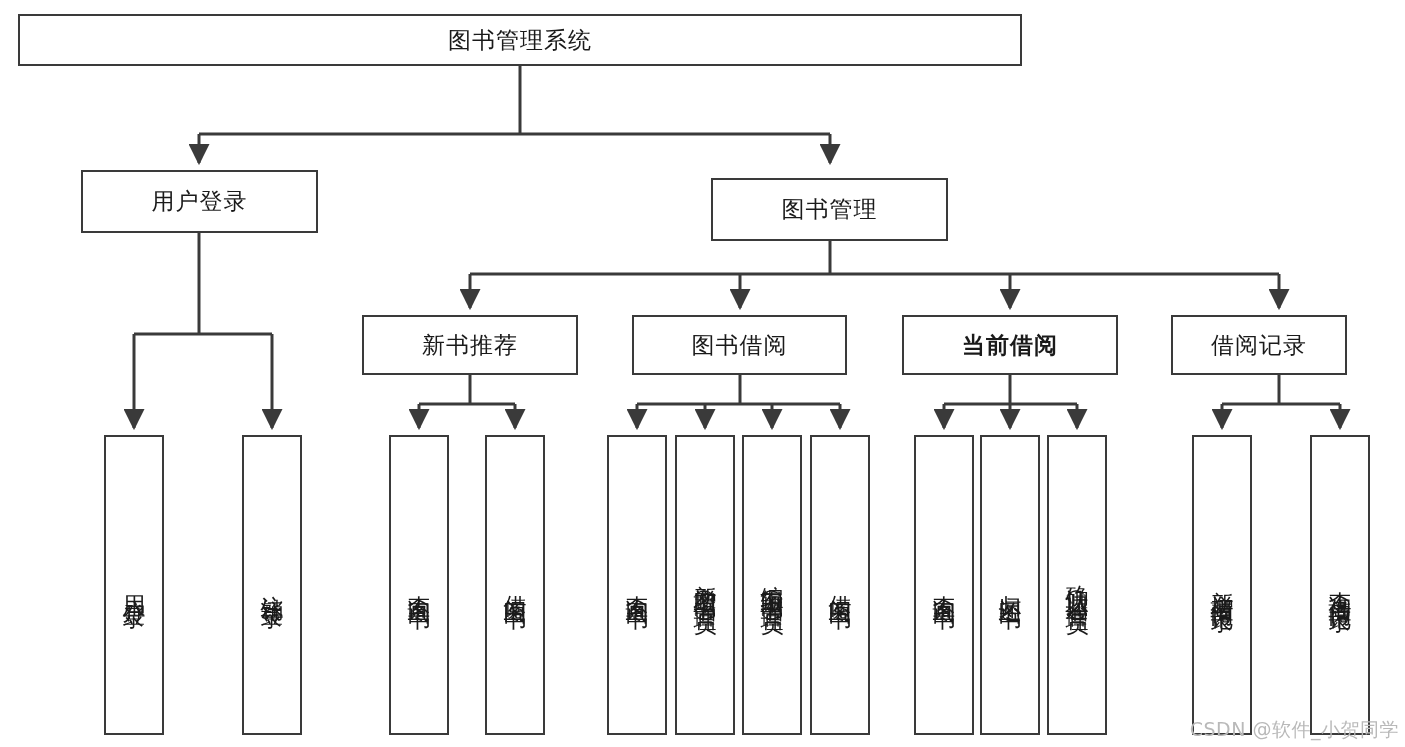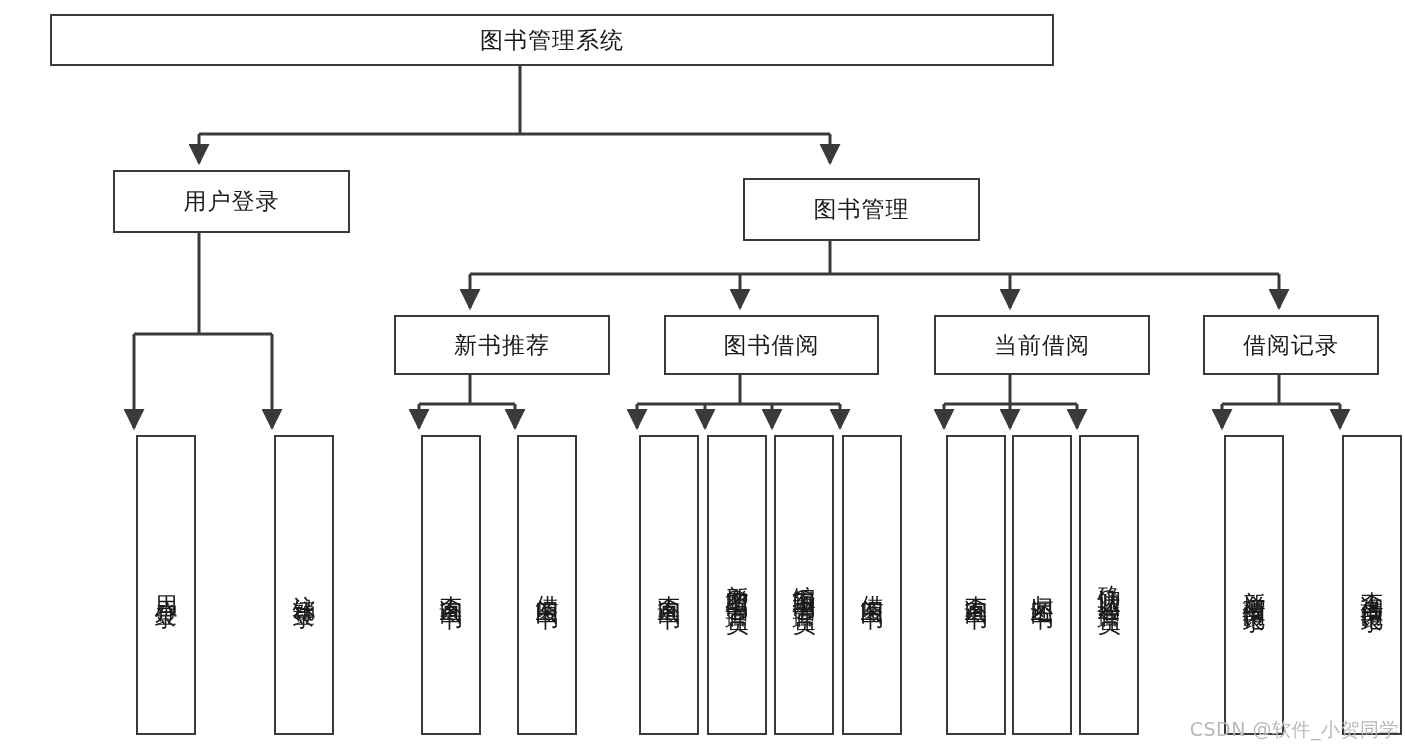--- a/index.html
+++ b/index.html
@@ -25,21 +25,20 @@
   }
   .node {
     position: absolute;
     box-sizing: border-box;
     border: 2px solid #3a3a3a;
     background: #ffffff;
     display: flex;
     align-items: center;
     justify-content: center;
     color: #1a1a1a;
-    margin-left: 32px;
   }
   .node.horiz {
     font-size: 23px;
     letter-spacing: 1px;
   }
   .node.vert {
     writing-mode: vertical-rl;
     text-orientation: upright;
     font-size: 23px;
     letter-spacing: 4px;
@@ -119,21 +118,21 @@
     </g>
   </svg>
 
   <div class="node horiz" id="root-node" style="left: 18px; top: 14px; width: 1004px; height: 52px;">图书管理系统</div>
 
   <div class="node horiz" id="l2-0" style="left: 81px; top: 170px; width: 237px; height: 63px;">用户登录</div>
   <div class="node horiz" id="l2-1" style="left: 711px; top: 178px; width: 237px; height: 63px;">图书管理</div>
 
   <div class="node horiz" id="l3-0" style="left: 362px; top: 315px; width: 216px; height: 60px;">新书推荐</div>
   <div class="node horiz" id="l3-1" style="left: 632px; top: 315px; width: 215px; height: 60px;">图书借阅</div>
-  <div class="node horiz" id="l3-2" style="left: 902px; top: 315px; width: 216px; height: 60px;">当前借阅</div>
+  <div class="node horiz" id="l3-2" style="left: 902px; top: 315px; width: 216px; height: 60px; font-weight: bold;">当前借阅</div>
   <div class="node horiz" id="l3-3" style="left: 1171px; top: 315px; width: 176px; height: 60px;">借阅记录</div>
 
   <div class="node vert" id="leaf-0" style="left: 104px; top: 435px; width: 60px; height: 300px;">
     <span class="vtext">用户登录</span>
     </div>
   <div class="node vert" id="leaf-1" style="left: 242px; top: 435px; width: 60px; height: 300px;">
     <span class="vtext">注销登录</span>
     </div>
   <div class="node vert" id="leaf-2" style="left: 389px; top: 435px; width: 60px; height: 300px;">
     <span class="vtext">查询图书</span>

